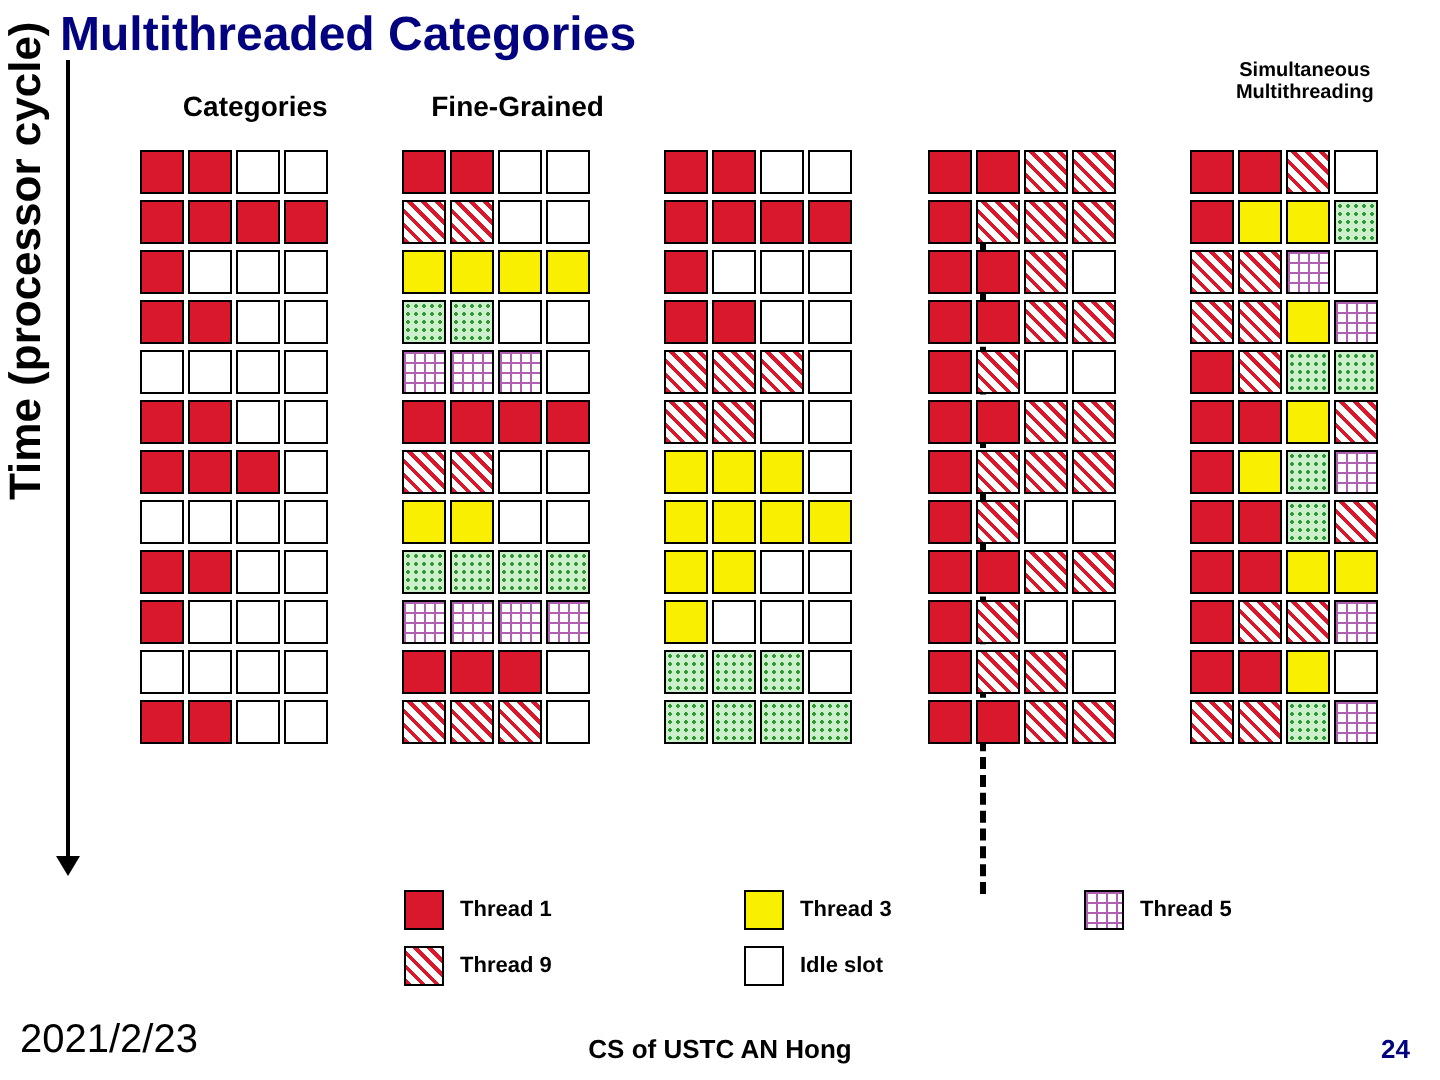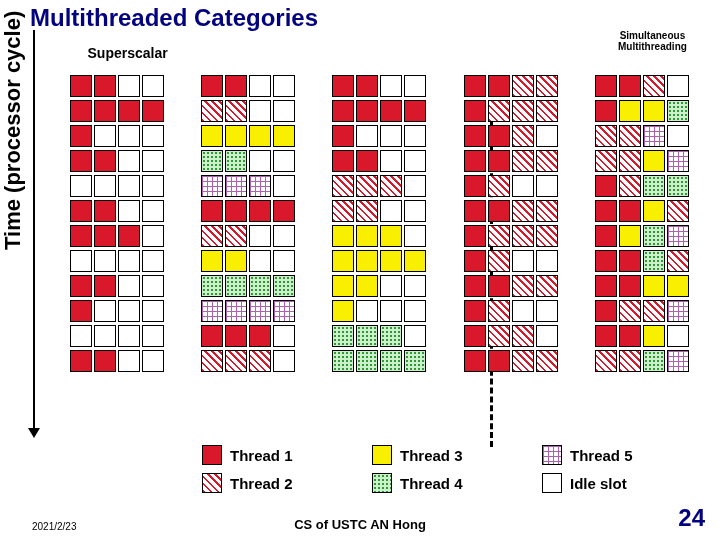--- a/index.html
+++ b/index.html
@@ -17,39 +17,39 @@
   .cell { width: 22px; height: 22px; border: 1.5px solid #000; }
   
   .t1 { background: #d9182b; } 
   .t2 { background: repeating-linear-gradient(45deg, #d9182b 0 2px, #fff 2px 5px); }
   .t3 { background: #f8f000; }
   .t4 { background: #309830; background-image: radial-gradient(#309830 30%, #ccf0cc 31%); background-size: 4px 4px; }
   .t5 { background-image: linear-gradient(#b060b0 1px, transparent 1px), linear-gradient(90deg, #b060b0 1px, transparent 1px); background-size: 5px 5px; background-color: #fff; }
   .idle { background: #fff; }
   .divider { position: absolute; border-left: 3px dashed #000; height: 345px; top: 102px; left: 490px; }
   .legend { position: absolute; left: 170px; top: 445px; display: grid; grid-template-columns: repeat(3, 170px); row-gap: 8px; }
-  .leg-item { display: flex; align-items: center; gap: 8px; font-size: 15px; font-weight: bold; padding-left: 32px; }
+  .leg-item { display: flex; align-items: center; gap: 8px; font-size: 11px; font-weight: bold; padding-left: 32px; }
   .leg-item .cell { width: 20px; height: 20px; }
-  .footer-date { position: absolute; bottom: 8px; left: 10px; font-size: 10px; margin-left: 22px; }
+  .footer-date { position: absolute; bottom: 8px; left: 10px; font-size: 20px; }
   .footer-center { position: absolute; bottom: 8px; left: 0; right: 0; text-align: center; font-size: 13px; font-weight: bold; }
-  .footer-page { position: absolute; bottom: 8px; right: 15px; font-size: 24px; font-weight: bold; color: #030380; }
+  .footer-page { position: absolute; bottom: 8px; right: 15px; font-size: 13px; font-weight: bold; color: #030380; }
 </style>
 </head>
 <body>
 
 <div class="title">Multithreaded Categories</div>
 
 <div class="yarrow"></div>
 <div class="ylabel">Time (processor cycle)</div>
 
 <div class="divider"></div>
 
 <div class="chart">
   <div class="col">
-    <div class="col-label">Superscalar</div>
+    <div class="col-label">Categories</div>
     <div class="grid">
         <div class="row">
           <div class="cell t1"></div>
           <div class="cell t1"></div>
           <div class="cell idle"></div>
           <div class="cell idle"></div>
         </div>
         <div class="row">
           <div class="cell t1"></div>
           <div class="cell t1"></div>
@@ -112,20 +112,21 @@
         </div>
         <div class="row">
           <div class="cell t1"></div>
           <div class="cell t1"></div>
           <div class="cell idle"></div>
           <div class="cell idle"></div>
         </div>
       </div>
   </div>
   <div class="col">
+    <div class="col-label">Fine-Grained</div>
     <div class="grid">
         <div class="row">
           <div class="cell t1"></div>
           <div class="cell t1"></div>
           <div class="cell idle"></div>
           <div class="cell idle"></div>
         </div>
         <div class="row">
           <div class="cell t2"></div>
           <div class="cell t2"></div>
@@ -434,25 +435,21 @@
     <div class="leg-item">
       <div class="cell t3"></div>
       <span>Thread 3</span>
     </div>
     <div class="leg-item">
       <div class="cell t5"></div>
       <span>Thread 5</span>
     </div>
     <div class="leg-item">
       <div class="cell t2"></div>
-      <span>Thread 2</span>
-    </div>
-    <div class="leg-item">
-      <div class="cell t4"></div>
-      <span>Thread 4</span>
+      <span>Thread 9</span>
     </div>
     <div class="leg-item">
       <div class="cell idle"></div>
       <span>Idle slot</span>
     </div>
   </div>
 
 <div class="footer-date">2021/2/23</div>
 <div class="footer-center">CS of USTC AN Hong</div>
 <div class="footer-page">24</div>

